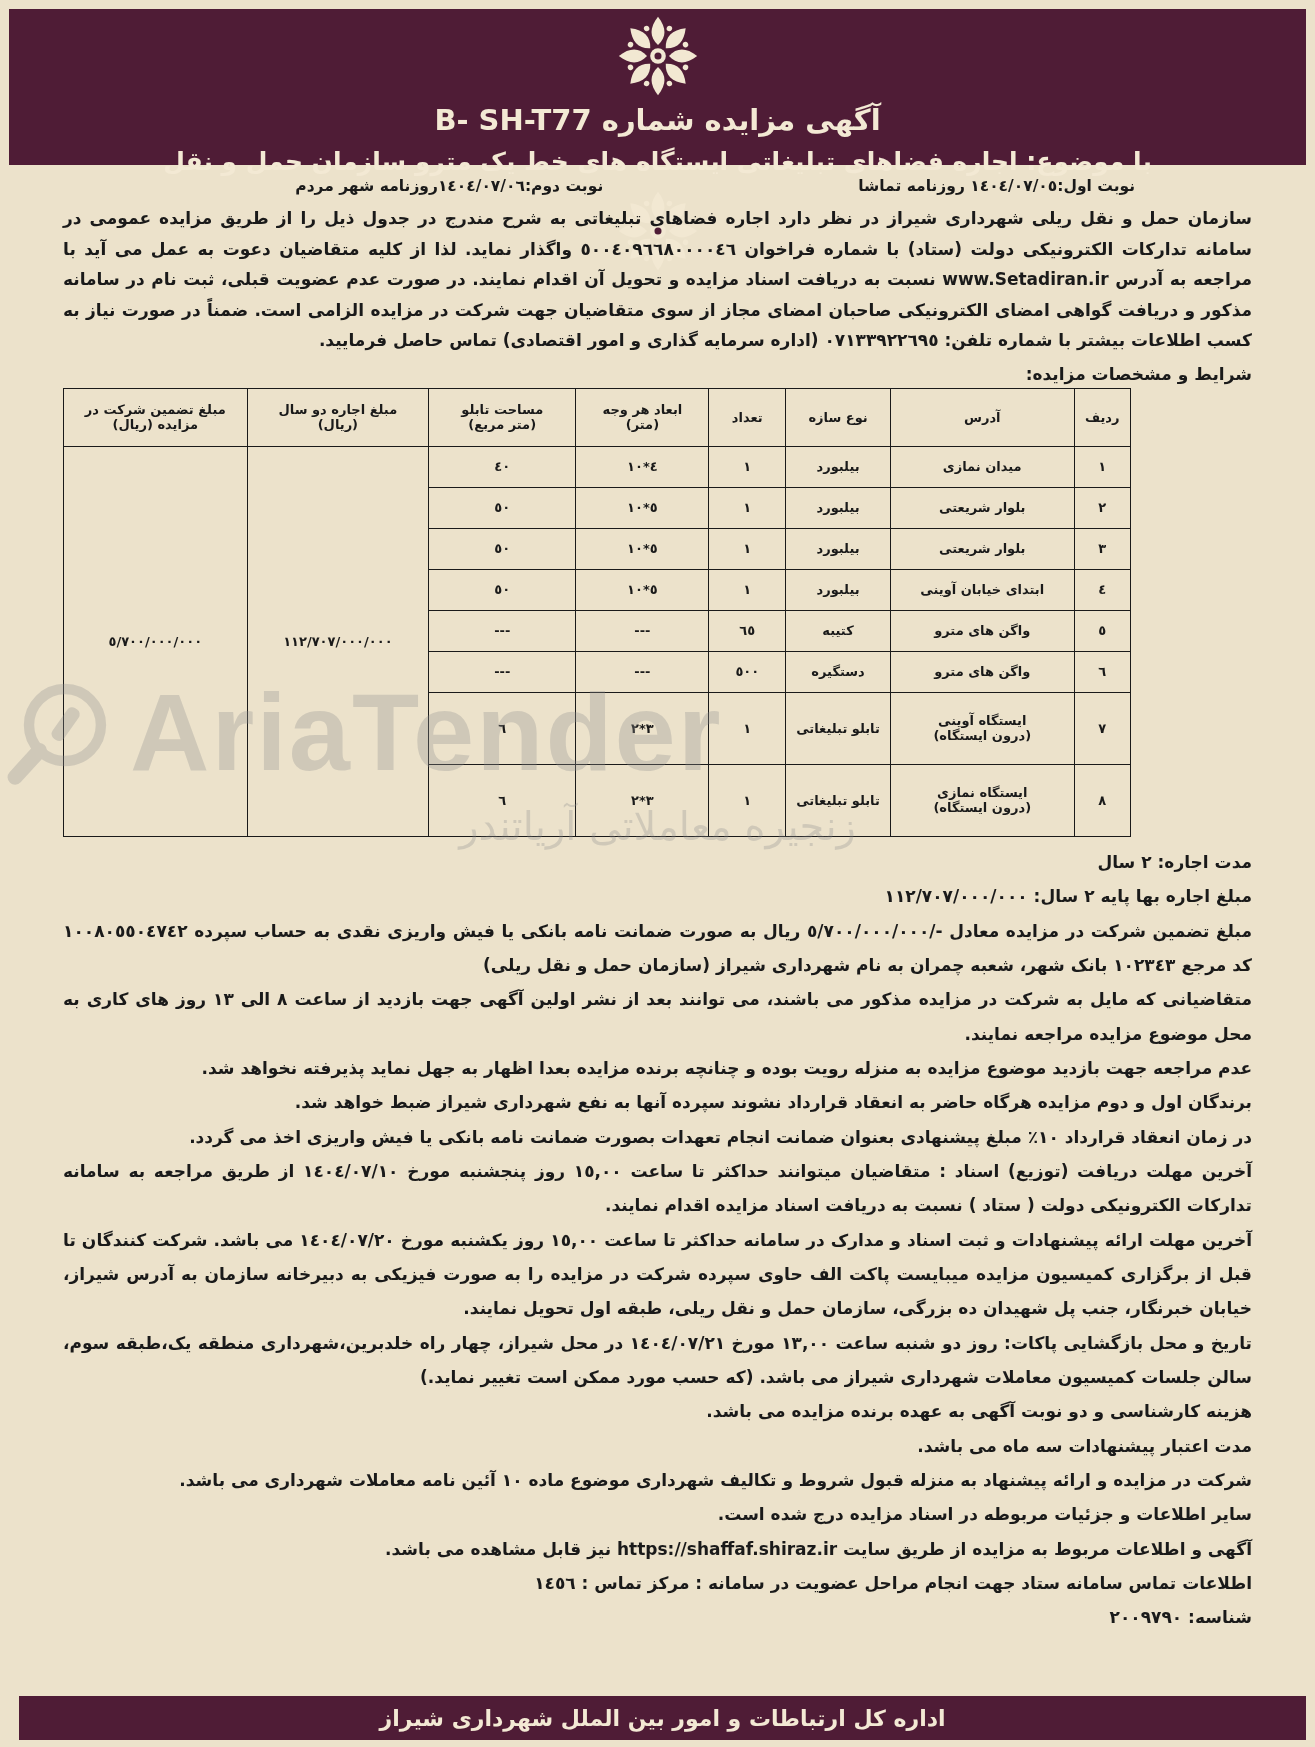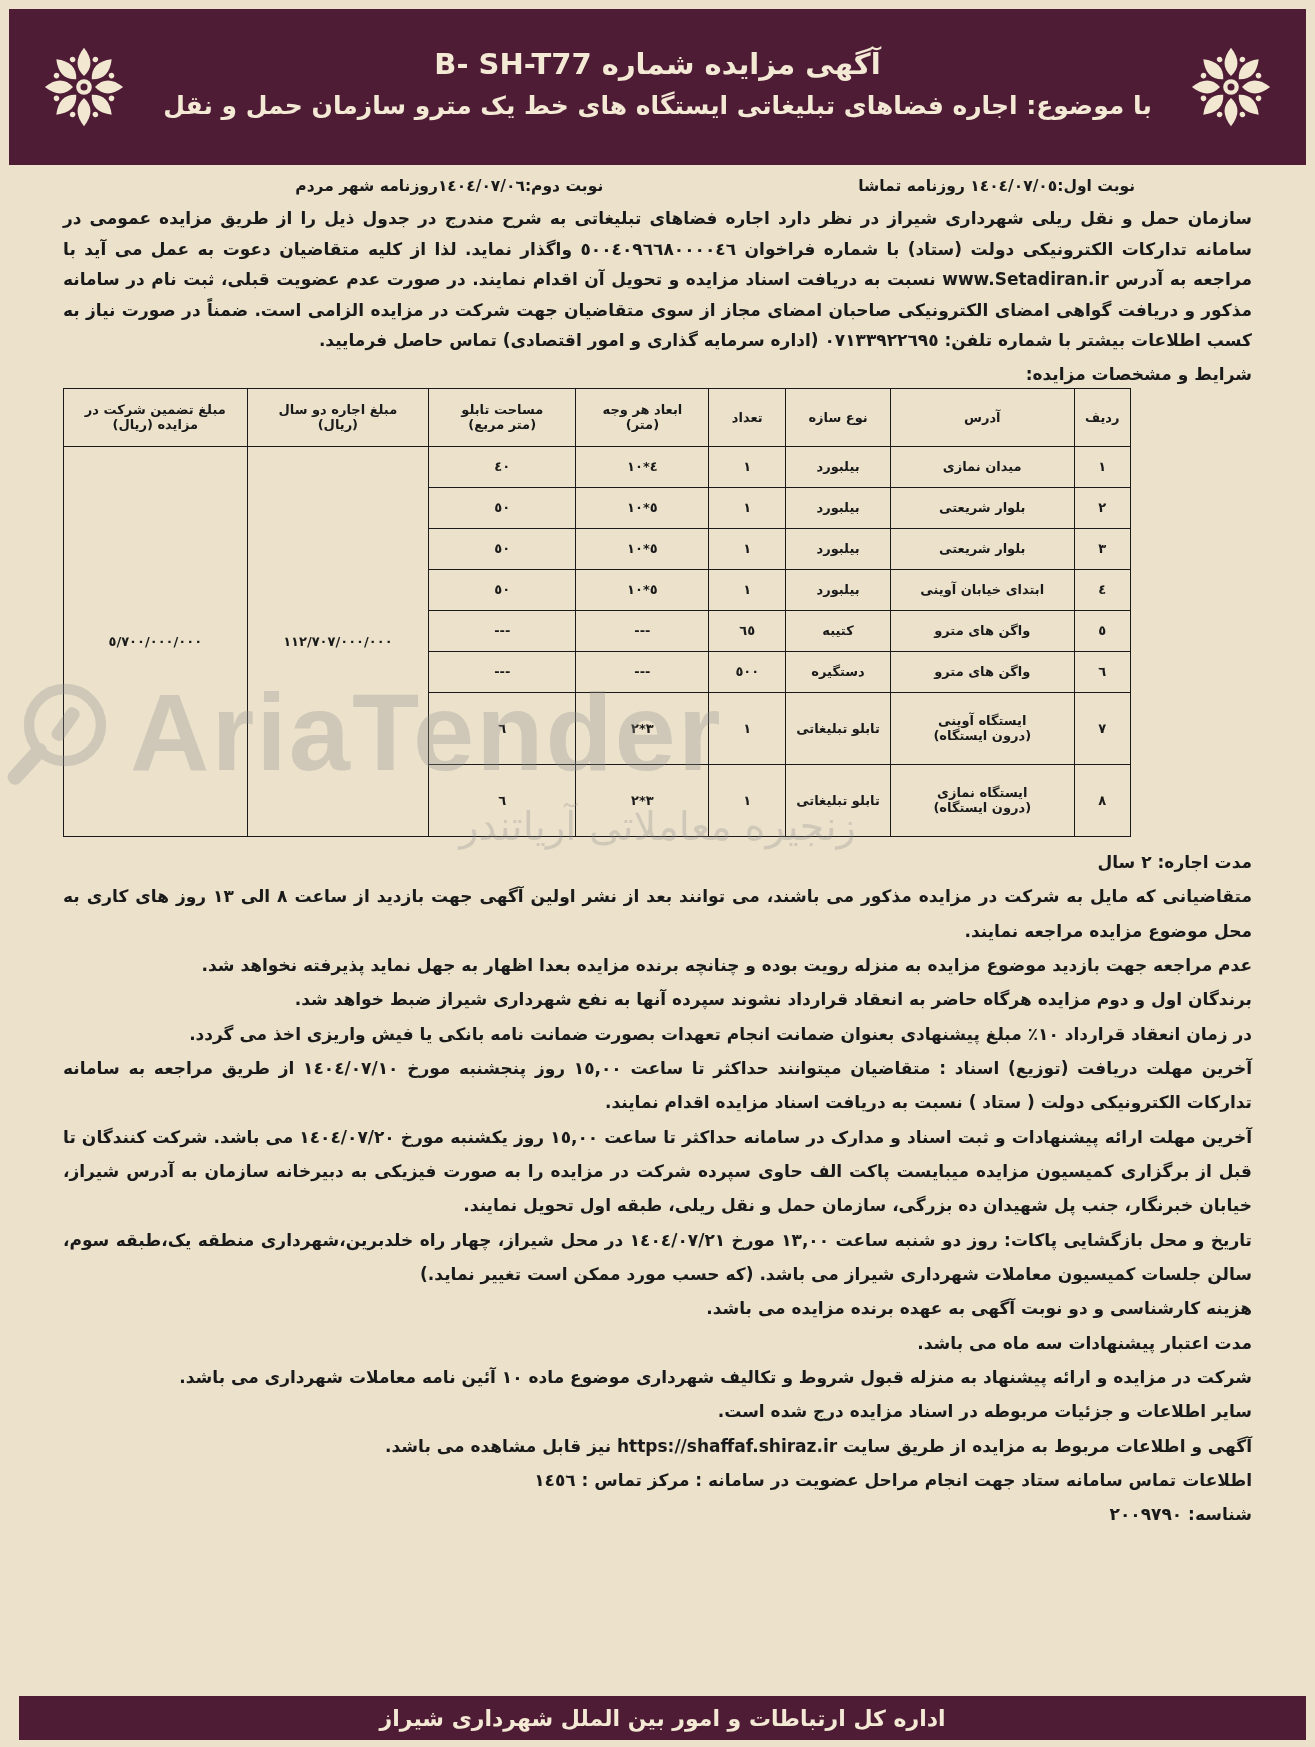--- a/index.html
+++ b/index.html
@@ -6,21 +6,21 @@
   body { margin: 0; background: #d8cfba; }
   .page {
     width: 1315px; height: 1747px; position: relative; margin: 0 auto;
     background: #ece2cb; overflow: hidden;
     font-family: "DejaVu Sans", "Liberation Sans", sans-serif;
     color: #1a1a1a; direction: rtl;
   }
   
   .header {
     margin: 9px 9px 0; height: 156px; background: #4f1c36;
-    display: flex; align-items: center; padding: 0 28px;
+    display: flex; align-items: center; padding: 0 28px; flex-direction: column;
   }
   .titles { flex: 1; text-align: center; color: #f3e9d4; font-weight: bold; }
   .t1 { font-size: 29px; margin-bottom: 10px; }
   .t2 { font-size: 25px; margin-bottom: 8px; }
   .t3 { font-size: 25px; }
   .flower { width: 94px; height: 94px; flex: 0 0 auto; }
   
   .pub { display: flex; font-size: 15.5px; font-weight: bold; margin: 12px 180px 0 63px; }
   .pub .p1 { margin-left: 255px; }
   
@@ -240,20 +240,22 @@
         <td>تابلو تبلیغاتی</td>
         <td>١</td>
         <td class="ltr">٣*٢</td>
         <td>٦</td>
       </tr>
     </tbody>
   </table>
 
   <div class="notes">
     <p>مدت اجاره: ٢ سال</p>
+    <p>مبلغ اجاره بها پایه ٢ سال: ١١٢/٧٠٧/٠٠٠/٠٠٠</p>
+    <p>مبلغ تضمین شرکت در مزایده معادل -/٥/٧٠٠/٠٠٠/٠٠٠ ریال به صورت ضمانت نامه بانکی یا فیش واریزی نقدی به حساب سپرده ١٠٠٨٠٥٥٠٤٧٤٢ کد مرجع ١٠٢٣٤٣ بانک شهر، شعبه چمران به نام شهرداری شیراز (سازمان حمل و نقل ریلی)</p>
     <p>متقاضیانی که مایل به شرکت در مزایده مذکور می باشند، می توانند بعد از نشر اولین آگهی جهت بازدید از ساعت ٨ الی ١٣ روز های کاری به محل موضوع مزایده مراجعه نمایند.</p>
     <p>عدم مراجعه جهت بازدید موضوع مزایده به منزله رویت بوده و چنانچه برنده مزایده بعدا اظهار به جهل نماید پذیرفته نخواهد شد.</p>
     <p>برندگان اول و دوم مزایده هرگاه حاضر به انعقاد قرارداد نشوند سپرده آنها به نفع شهرداری شیراز ضبط خواهد شد.</p>
     <p>در زمان انعقاد قرارداد ١٠٪ مبلغ پیشنهادی بعنوان ضمانت انجام تعهدات بصورت ضمانت نامه بانکی یا فیش واریزی اخذ می گردد.</p>
     <p>آخرین مهلت دریافت (توزیع) اسناد : متقاضیان میتوانند حداکثر تا ساعت ١٥,٠٠ روز پنجشنبه مورخ ١٤٠٤/٠٧/١٠ از طریق مراجعه به سامانه تدارکات الکترونیکی دولت ( ستاد ) نسبت به دریافت اسناد مزایده اقدام نمایند.</p>
     <p>آخرین مهلت ارائه پیشنهادات و ثبت اسناد و مدارک در سامانه حداکثر تا ساعت ١٥,٠٠ روز یکشنبه مورخ ١٤٠٤/٠٧/٢٠ می باشد. شرکت کنندگان تا قبل از برگزاری کمیسیون مزایده میبایست پاکت الف حاوی سپرده شرکت در مزایده را به صورت فیزیکی به دبیرخانه سازمان به آدرس شیراز، خیابان خبرنگار، جنب پل شهیدان ده بزرگی، سازمان حمل و نقل ریلی، طبقه اول تحویل نمایند.</p>
     <p>تاریخ و محل بازگشایی پاکات: روز دو شنبه ساعت ١٣,٠٠ مورخ ١٤٠٤/٠٧/٢١ در محل شیراز، چهار راه خلدبرین،شهرداری منطقه یک،طبقه سوم، سالن جلسات کمیسیون معاملات شهرداری شیراز می باشد. (که حسب مورد ممکن است تغییر نماید.)</p>
     <p>هزینه کارشناسی و دو نوبت آگهی به عهده برنده مزایده می باشد.</p>
     <p>مدت اعتبار پیشنهادات سه ماه می باشد.</p>
     <p>شرکت در مزایده و ارائه پیشنهاد به منزله قبول شروط و تکالیف شهرداری موضوع ماده ١٠ آئین نامه معاملات شهرداری می باشد.</p>

